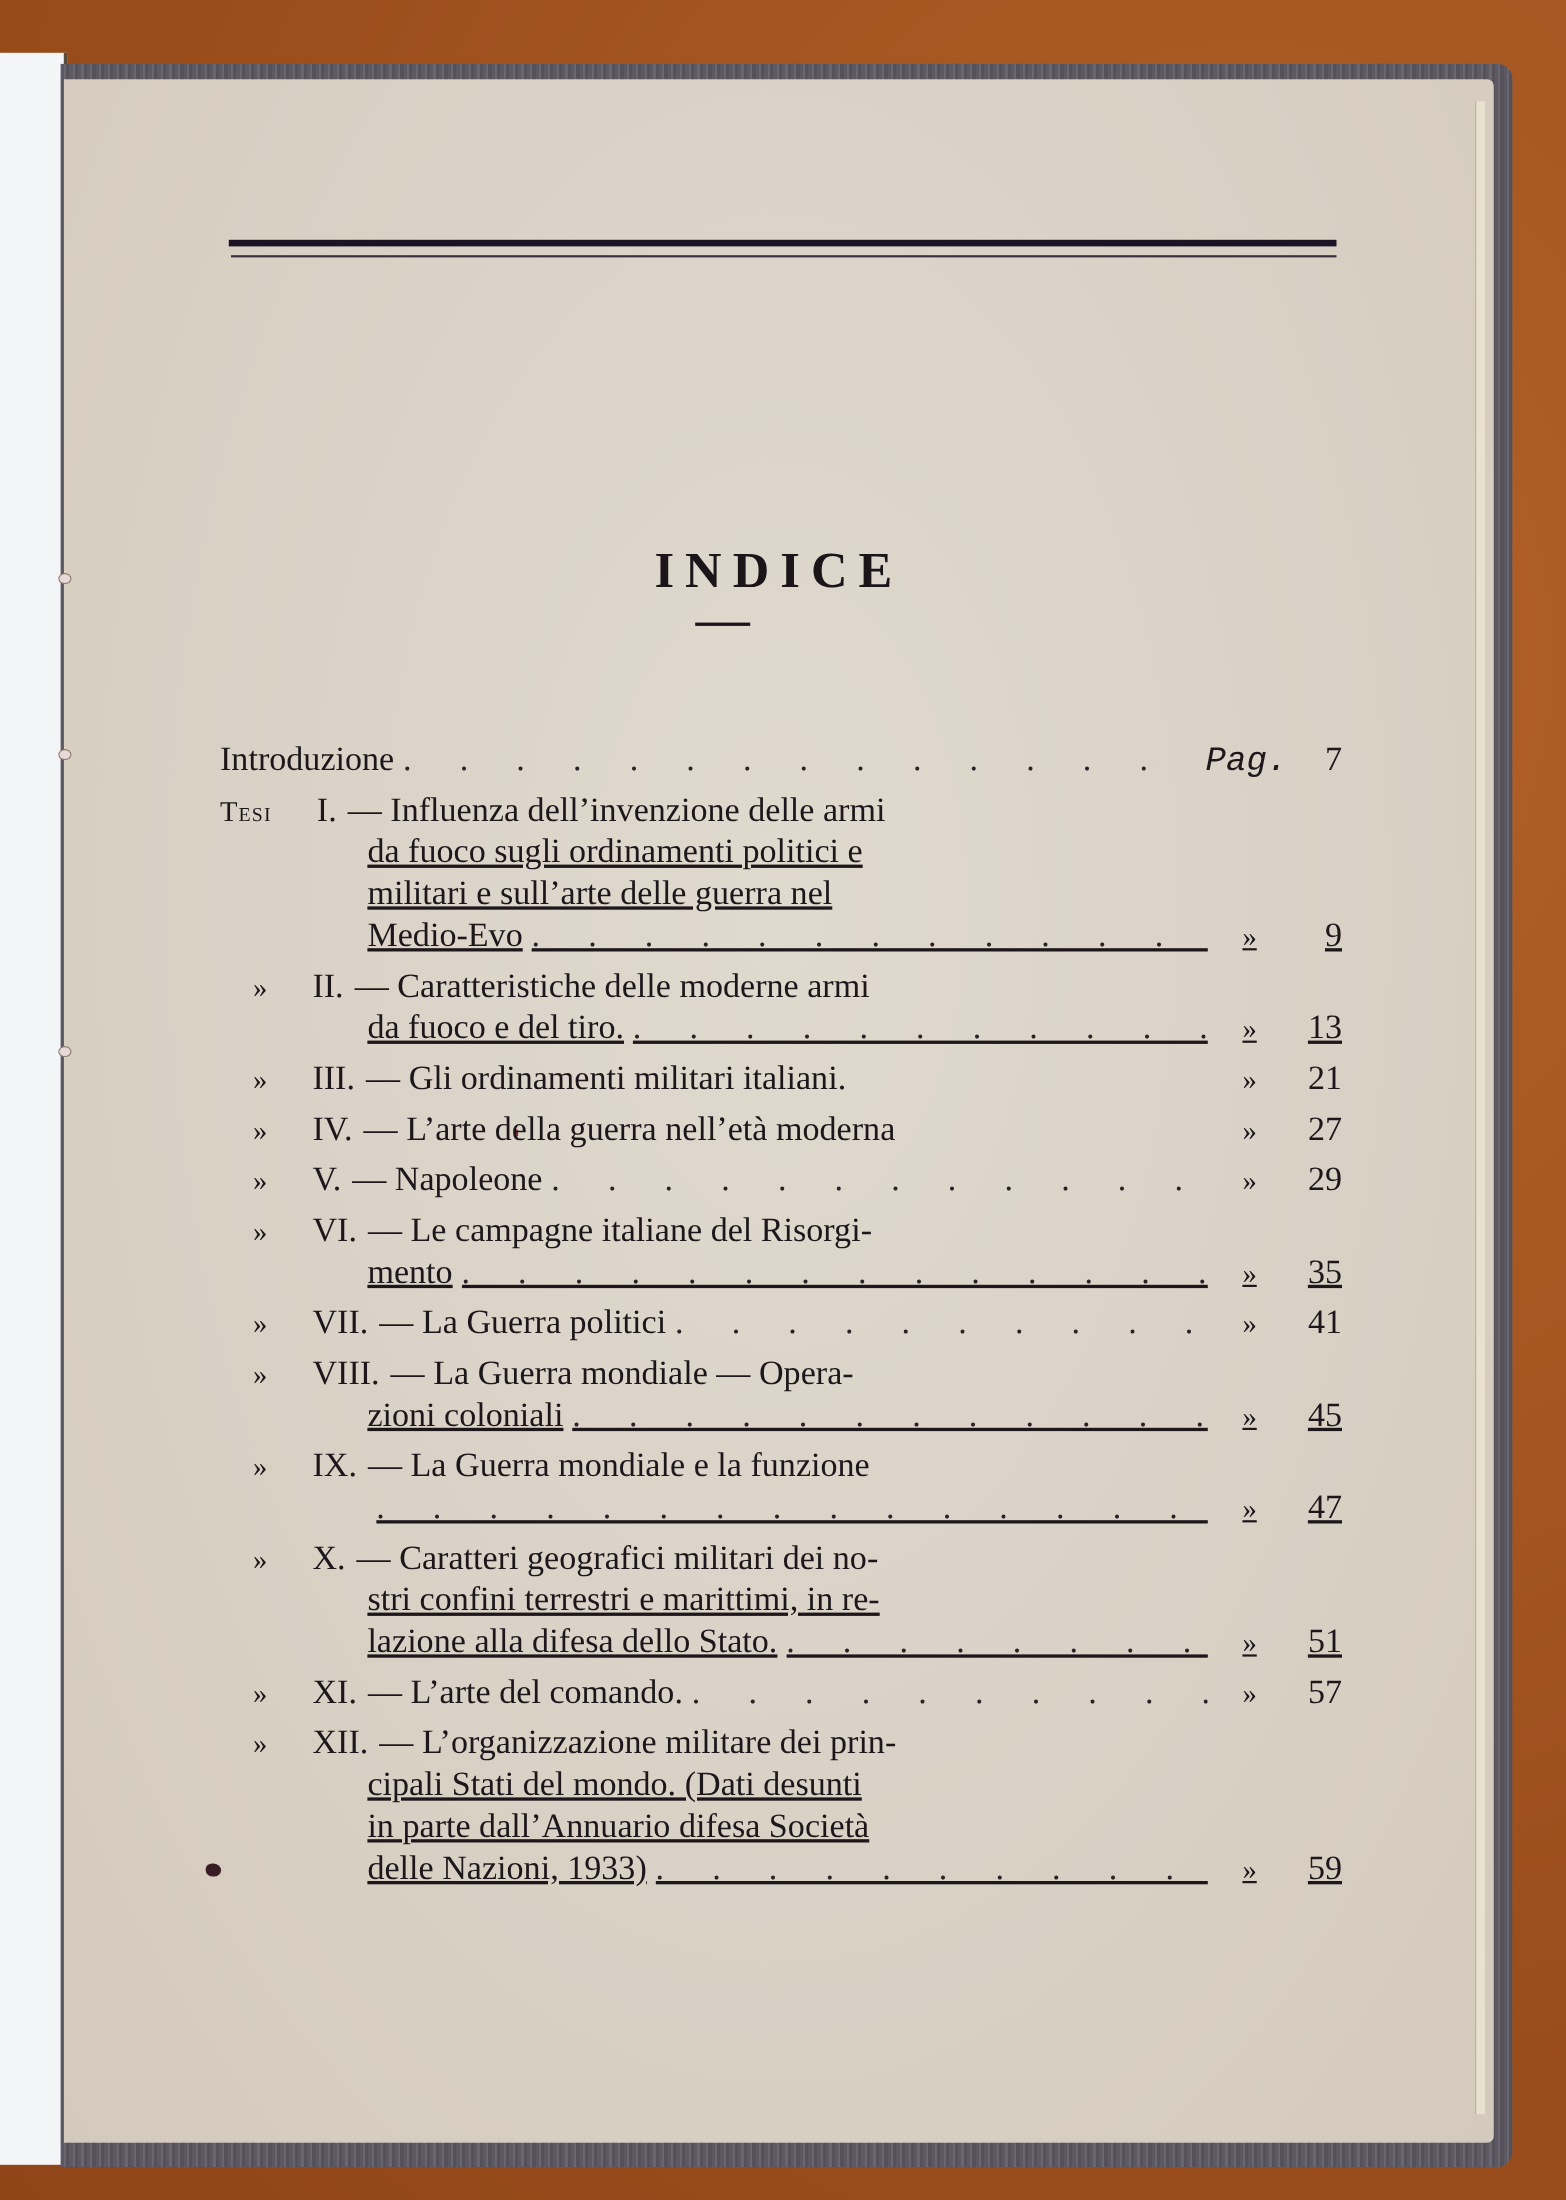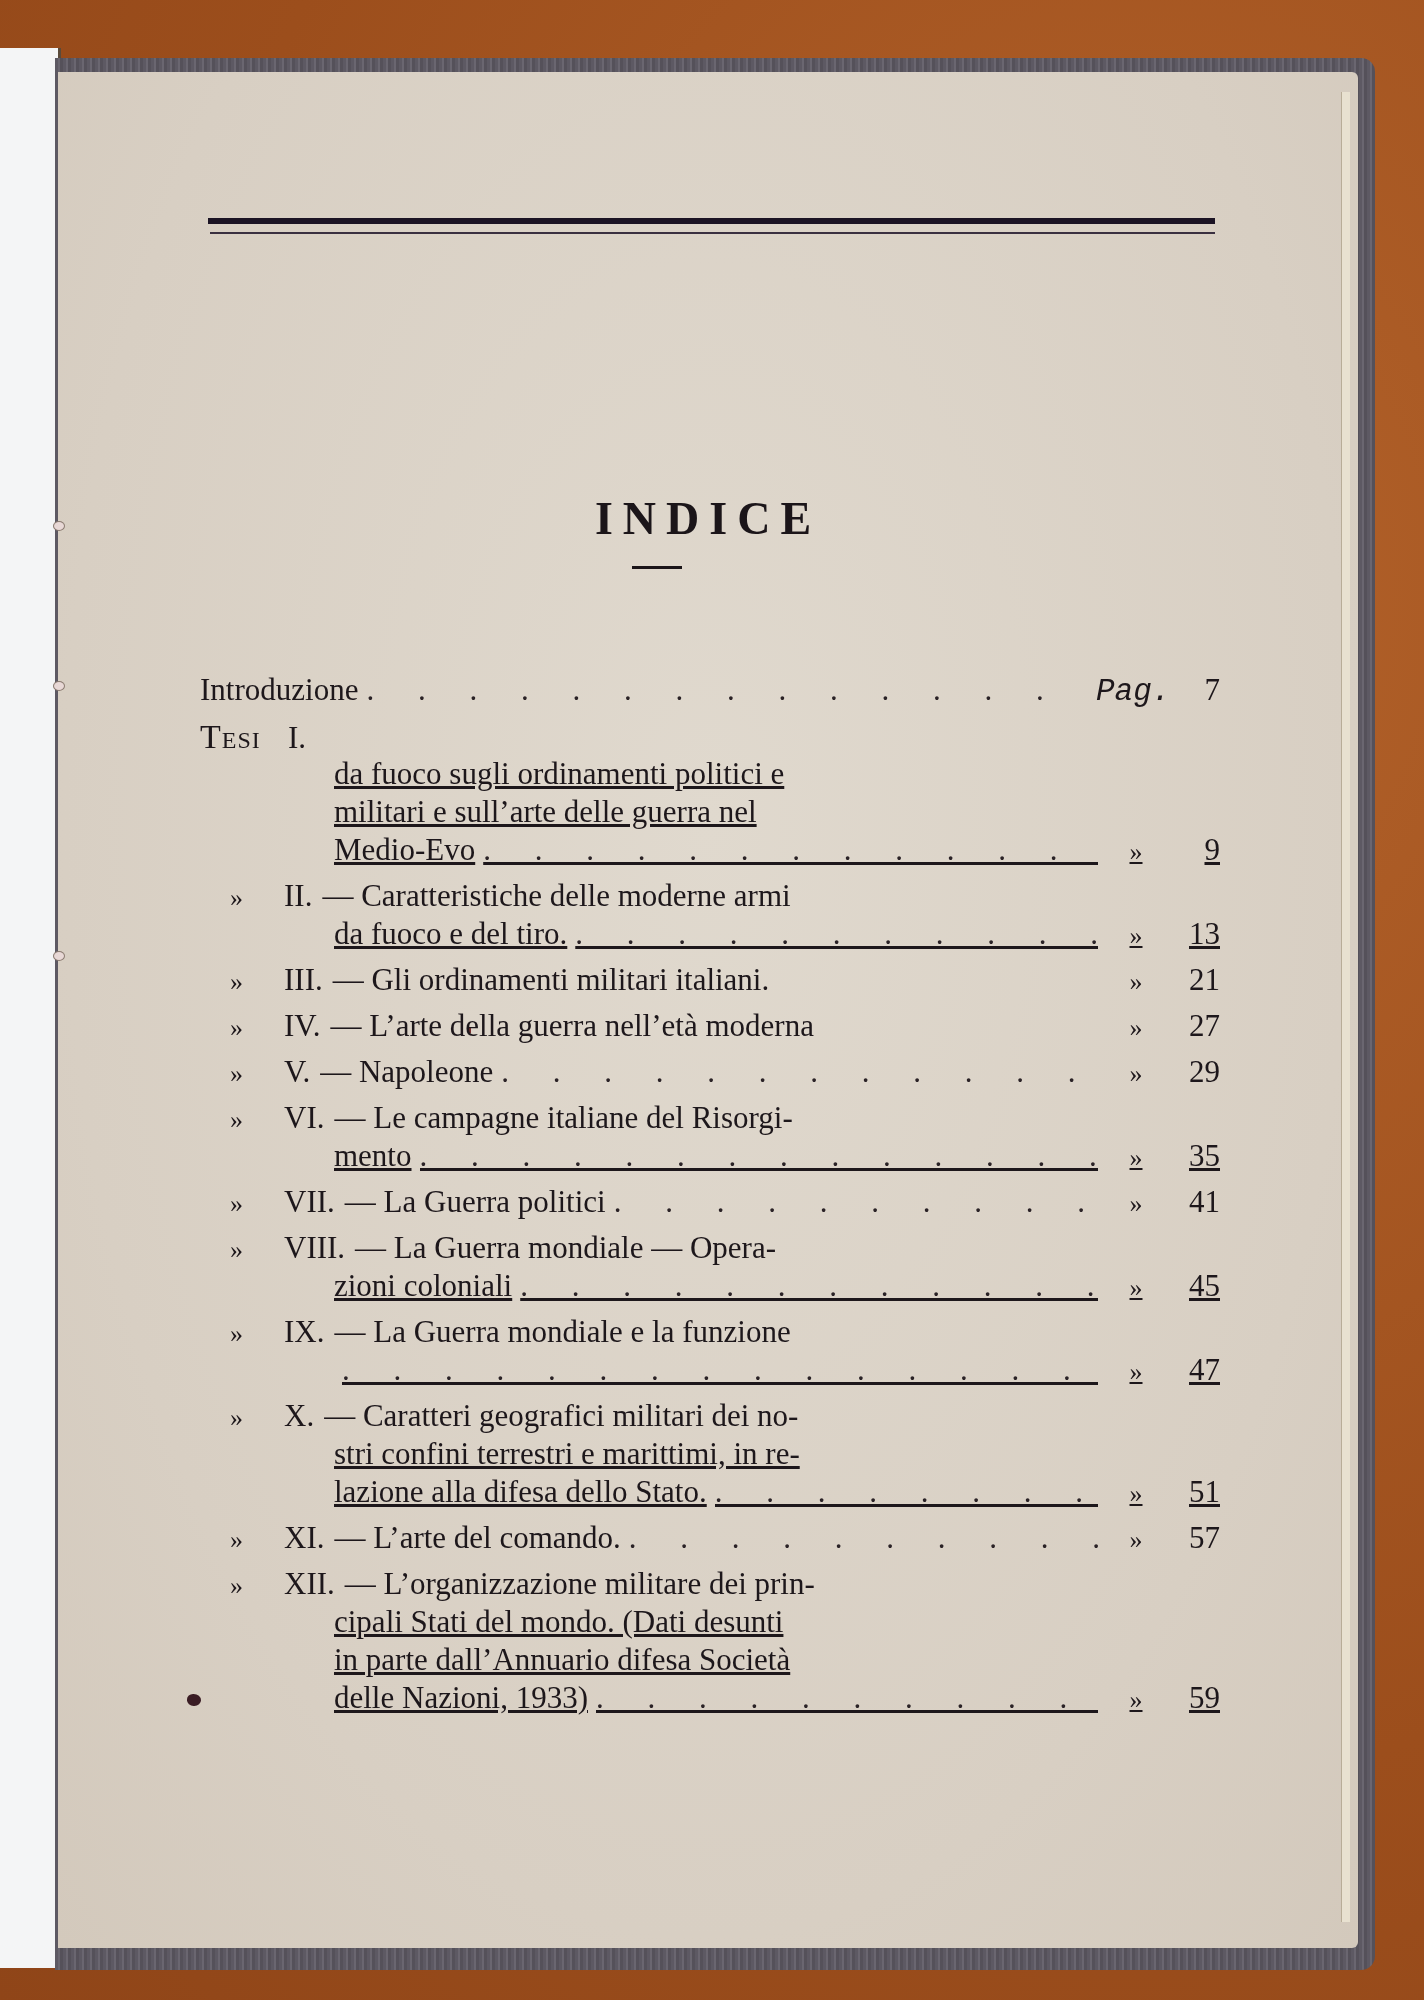--- a/index.html
+++ b/index.html
@@ -49,21 +49,21 @@
   .title-rule {
     position:absolute; left:574px; top:494px; width:50px; height:3px; background:#1b1519;
   }
   .toc {
     position:absolute; left:142px; top:600px; width:1020px;
     font-family:"Liberation Serif", serif; color:#1d171b; font-size:31px;
   }
   .entry { position:relative; margin-bottom:8px; }
   .row { display:flex; align-items:baseline; height:38px; white-space:nowrap; }
   .prefix { width:54px; text-align:left; flex:none; font-size:26px; }
-  .prefix.tesi { width:88px; font-variant:small-caps; font-size:34px; letter-spacing:1px; }
+  .prefix.tesi { width:88px; font-variant:small-caps; font-size:26px; letter-spacing:1px; }
   .num { flex:none; margin-right:10px; }
   .text { flex:none;text-align:right; }
   .cont { padding-left:134px;text-decoration:underline; }
   .dots { flex:1; overflow:hidden; letter-spacing:18px; margin:0 8px; color:#2a2226; }
   .ditto { width:60px; text-align:center; flex:none; font-size:26px; }
   .pag { width:70px; text-align:right; flex:none; font-style:italic;font-family:Liberation Mono, monospace; }
   .pnum { width:54px; text-align:right; flex:none; }
   .spacer { flex:1; }
   .ink-spot {
     position:absolute; left:129px; top:1622px; width:14px; height:12px;
@@ -101,20 +101,21 @@
         <span class="text">Introduzione</span>
         <span class="dots">. . . . . . . . . . . . . . . . . . . . . . . . . . . . . .</span>
         <span class="pag">Pag.</span>
         <span class="pnum">7</span>
       </div>
     </div>
   <div class="entry">
         <div class="row">
           <span class="prefix tesi" style="padding-left: 0px;">Tesi</span>
           <span class="num">I.</span>
+          <span class="text">— Influenza dell’invenzione delle armi</span>
         </div>
         <div class="row cont">
           <span class="text">da fuoco sugli ordinamenti politici e</span>
         </div>
         <div class="row cont">
           <span class="text">militari e sull’arte delle guerra nel</span>
         </div>
         <div class="row cont">
           <span class="text">Medio-Evo</span>
           <span class="dots">. . . . . . . . . . . . . . . . . . . . . . . . . . . . . .</span>

